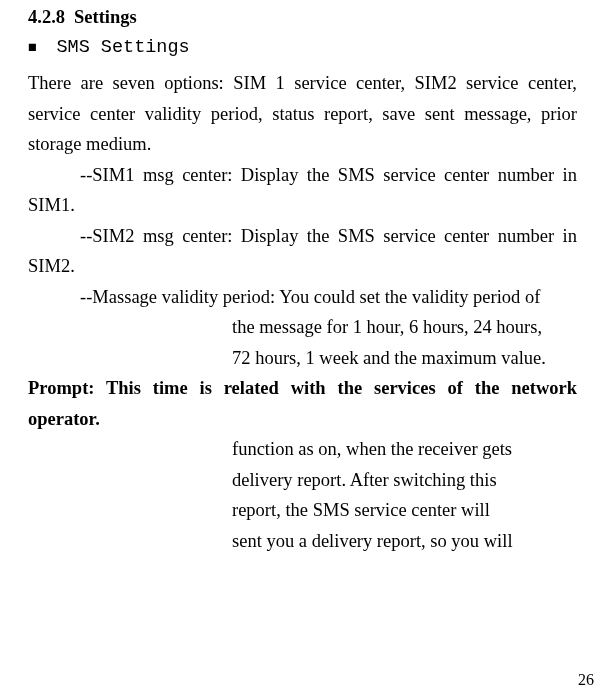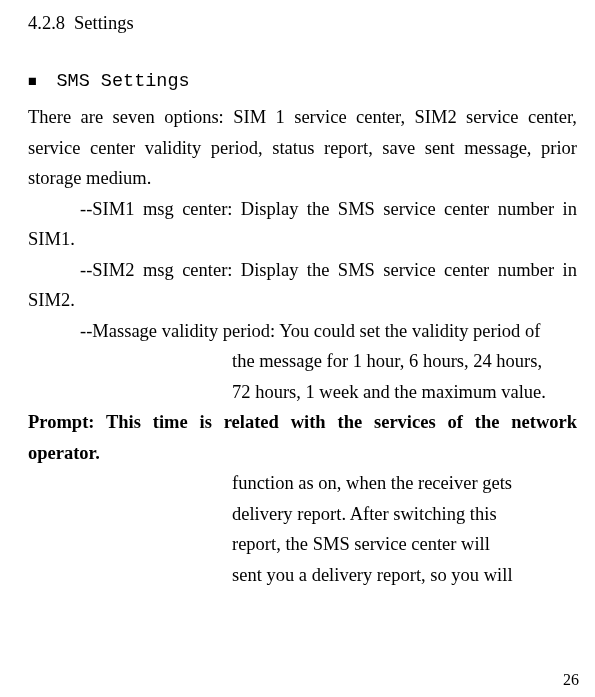--- a/index.html
+++ b/index.html
@@ -12,24 +12,23 @@
       background: #fff;
       color: #000;
       position: relative;
     }
     .page {
       padding: 0 18px 0 28px;
       font-size: 18.5px;
       line-height: 1.65;
     }
     .section-heading {
-      font-weight: normal;
+      font-weight: bold;
       font-size: 18.5px;
-      padding-top: 8px;
-      margin-bottom: 28px;
+      padding-top: 2px;
     }
     .section-heading .num {
       display: inline-block;
       width: 46px;
     }
     .bullet-line {
       margin-bottom: 5px;
       font-family: Liberation Mono, monospace;
     }
     .bullet-line .marker {
@@ -49,21 +48,21 @@
     .bold {
       font-weight: bold;
     }
     .dash-item {
       text-indent: 52px;
       text-align: justify;
     }
     .page-number {
       position: absolute;
       bottom: 8px;
-      right: 16px;
+      right: 1px;
       font-size: 16px;
     }
   </style>
 </head>
 <body>
 
 <div class="page">
   <div class="section-heading">
     <span class="num">4.2.8</span><span>Settings</span>
   </div>

